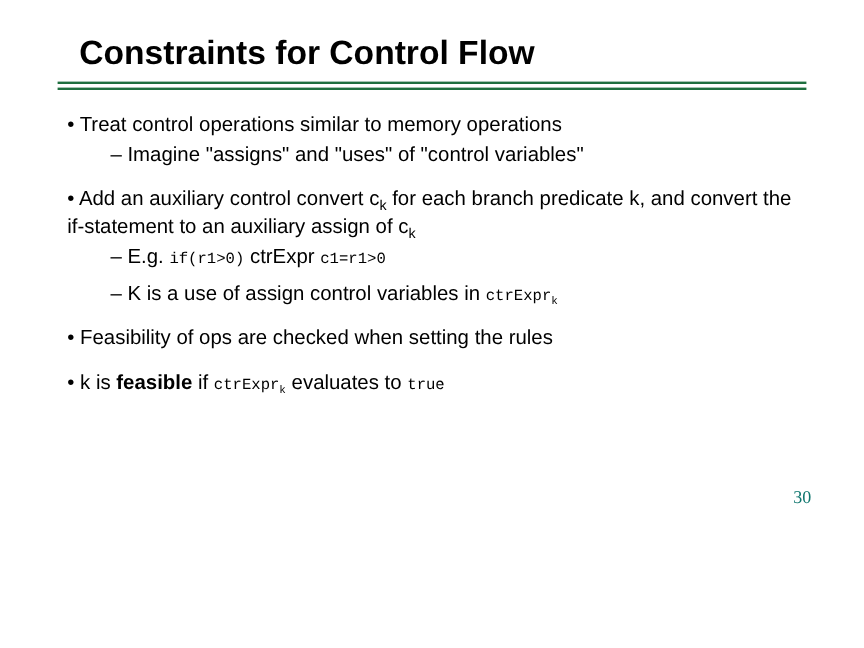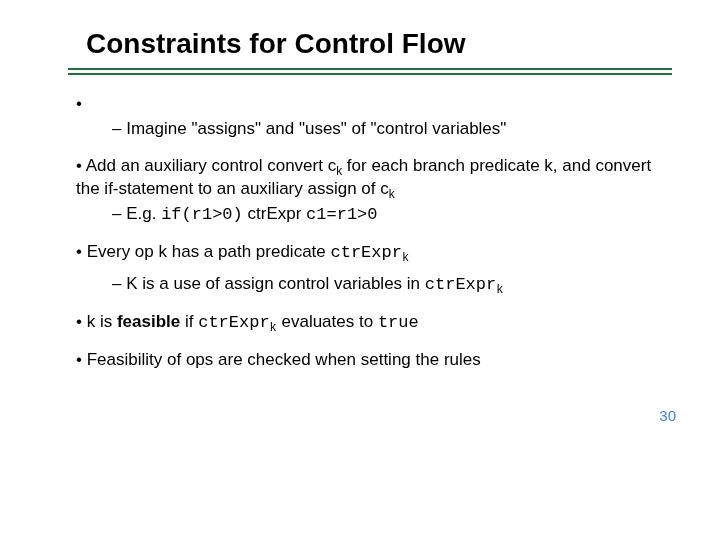--- a/index.html
+++ b/index.html
@@ -9,21 +9,21 @@
     height: 540px;
     background: #fff;
     font-family: "Comic Sans MS", "Comic Sans", cursive, sans-serif;
     color: #000;
     overflow: hidden;
   }
   .slide {
     box-sizing: border-box;
     width: 720px;
     height: 448px;
-    padding: 28px 48px 10px 68px;
+    padding: 28px 48px 10px 48px;
     position: relative;
   }
   .title {
     font-size: 28px;
     font-weight: bold;
     margin: 0 0 8px 18px;
   }
   .rules {
     margin: 0 0 18px 0;
   }
@@ -43,76 +43,73 @@
     content: "• ";
   }
   .sub {
     margin: 2px 0 0 44px;
   }
   .sub .dash::before {
     content: "– ";
   }
   .code {
     font-family: "Courier New", Courier, monospace;
-    font-size: 17px;
+    font-size: 13px;
   }
   sub {
     font-size: 0.7em;
     vertical-align: sub;
     line-height: 0;
   }
   .pagenum {
     position: absolute;
     right: 44px;
     bottom: 24px;
     font-size: 15px;
-    font-family: Liberation Sans, sans-serif;
-    color: #3b82f6;
+    font-family: Liberation Serif, serif;
+    color: #0f766e;
   }
 </style>
 </head>
 <body>
 
 <div class="slide">
 
   <div class="title">Constraints for Control Flow</div>
 
   <div class="rules">
     <div class="line"></div>
     <div class="line"></div>
   </div>
 
   <div class="body">
 
     <div class="bullet">
-      <span class="dot"></span>
+      <span class="dot"></span><span>Treat control operations similar to memory operations</span>
     </div>
     <div class="sub">
       <span class="dash"></span><span>Imagine "assigns" and "uses" of "control variables"</span>
     </div>
 
     <div class="bullet" style="margin-top:14px;">
       <span class="dot"></span><span>Add an auxiliary control convert </span><span><span>c</span><sub>k</sub></span><span> for each branch predicate </span><span>k</span><span>, and convert the if-statement to an auxiliary assign of </span><span><span>c</span><sub>k</sub></span>
     </div>
     <div class="sub">
       <span class="dash"></span><span>E.g. </span><span class="code">if(r1&gt;0)</span><span> ctrExpr </span><span class="code">c1=r1&gt;0</span>
     </div>
 
-    <div class="bullet" style="margin-top:14px;">
-      <span class="dot"></span><span>Every op k has a path predicate </span><span class="code"><span>ctrExpr</span><sub>k</sub></span>
-    </div>
     <div class="sub" style="margin-top:8px;">
       <span class="dash"></span><span>K is a use of assign control variables in </span><span class="code"><span>ctrExpr</span><sub>k</sub></span>
     </div>
 
     <div class="bullet" style="margin-top:14px;">
-      <span class="dot"></span><span>k is </span><span style="font-weight:bold;">feasible</span><span> if </span><span class="code"><span>ctrExpr</span><sub>k</sub></span><span> evaluates to </span><span class="code">true</span>
+      <span class="dot"></span><span>Feasibility of ops are checked when setting the rules</span>
     </div>
 
     <div class="bullet" style="margin-top:14px;">
-      <span class="dot"></span><span>Feasibility of ops are checked when setting the rules</span>
+      <span class="dot"></span><span>k is </span><span style="font-weight:bold;">feasible</span><span> if </span><span class="code"><span>ctrExpr</span><sub>k</sub></span><span> evaluates to </span><span class="code">true</span>
     </div>
 
   </div>
 
   <div class="pagenum">30</div>
 
 </div>
 
 </body></html>

